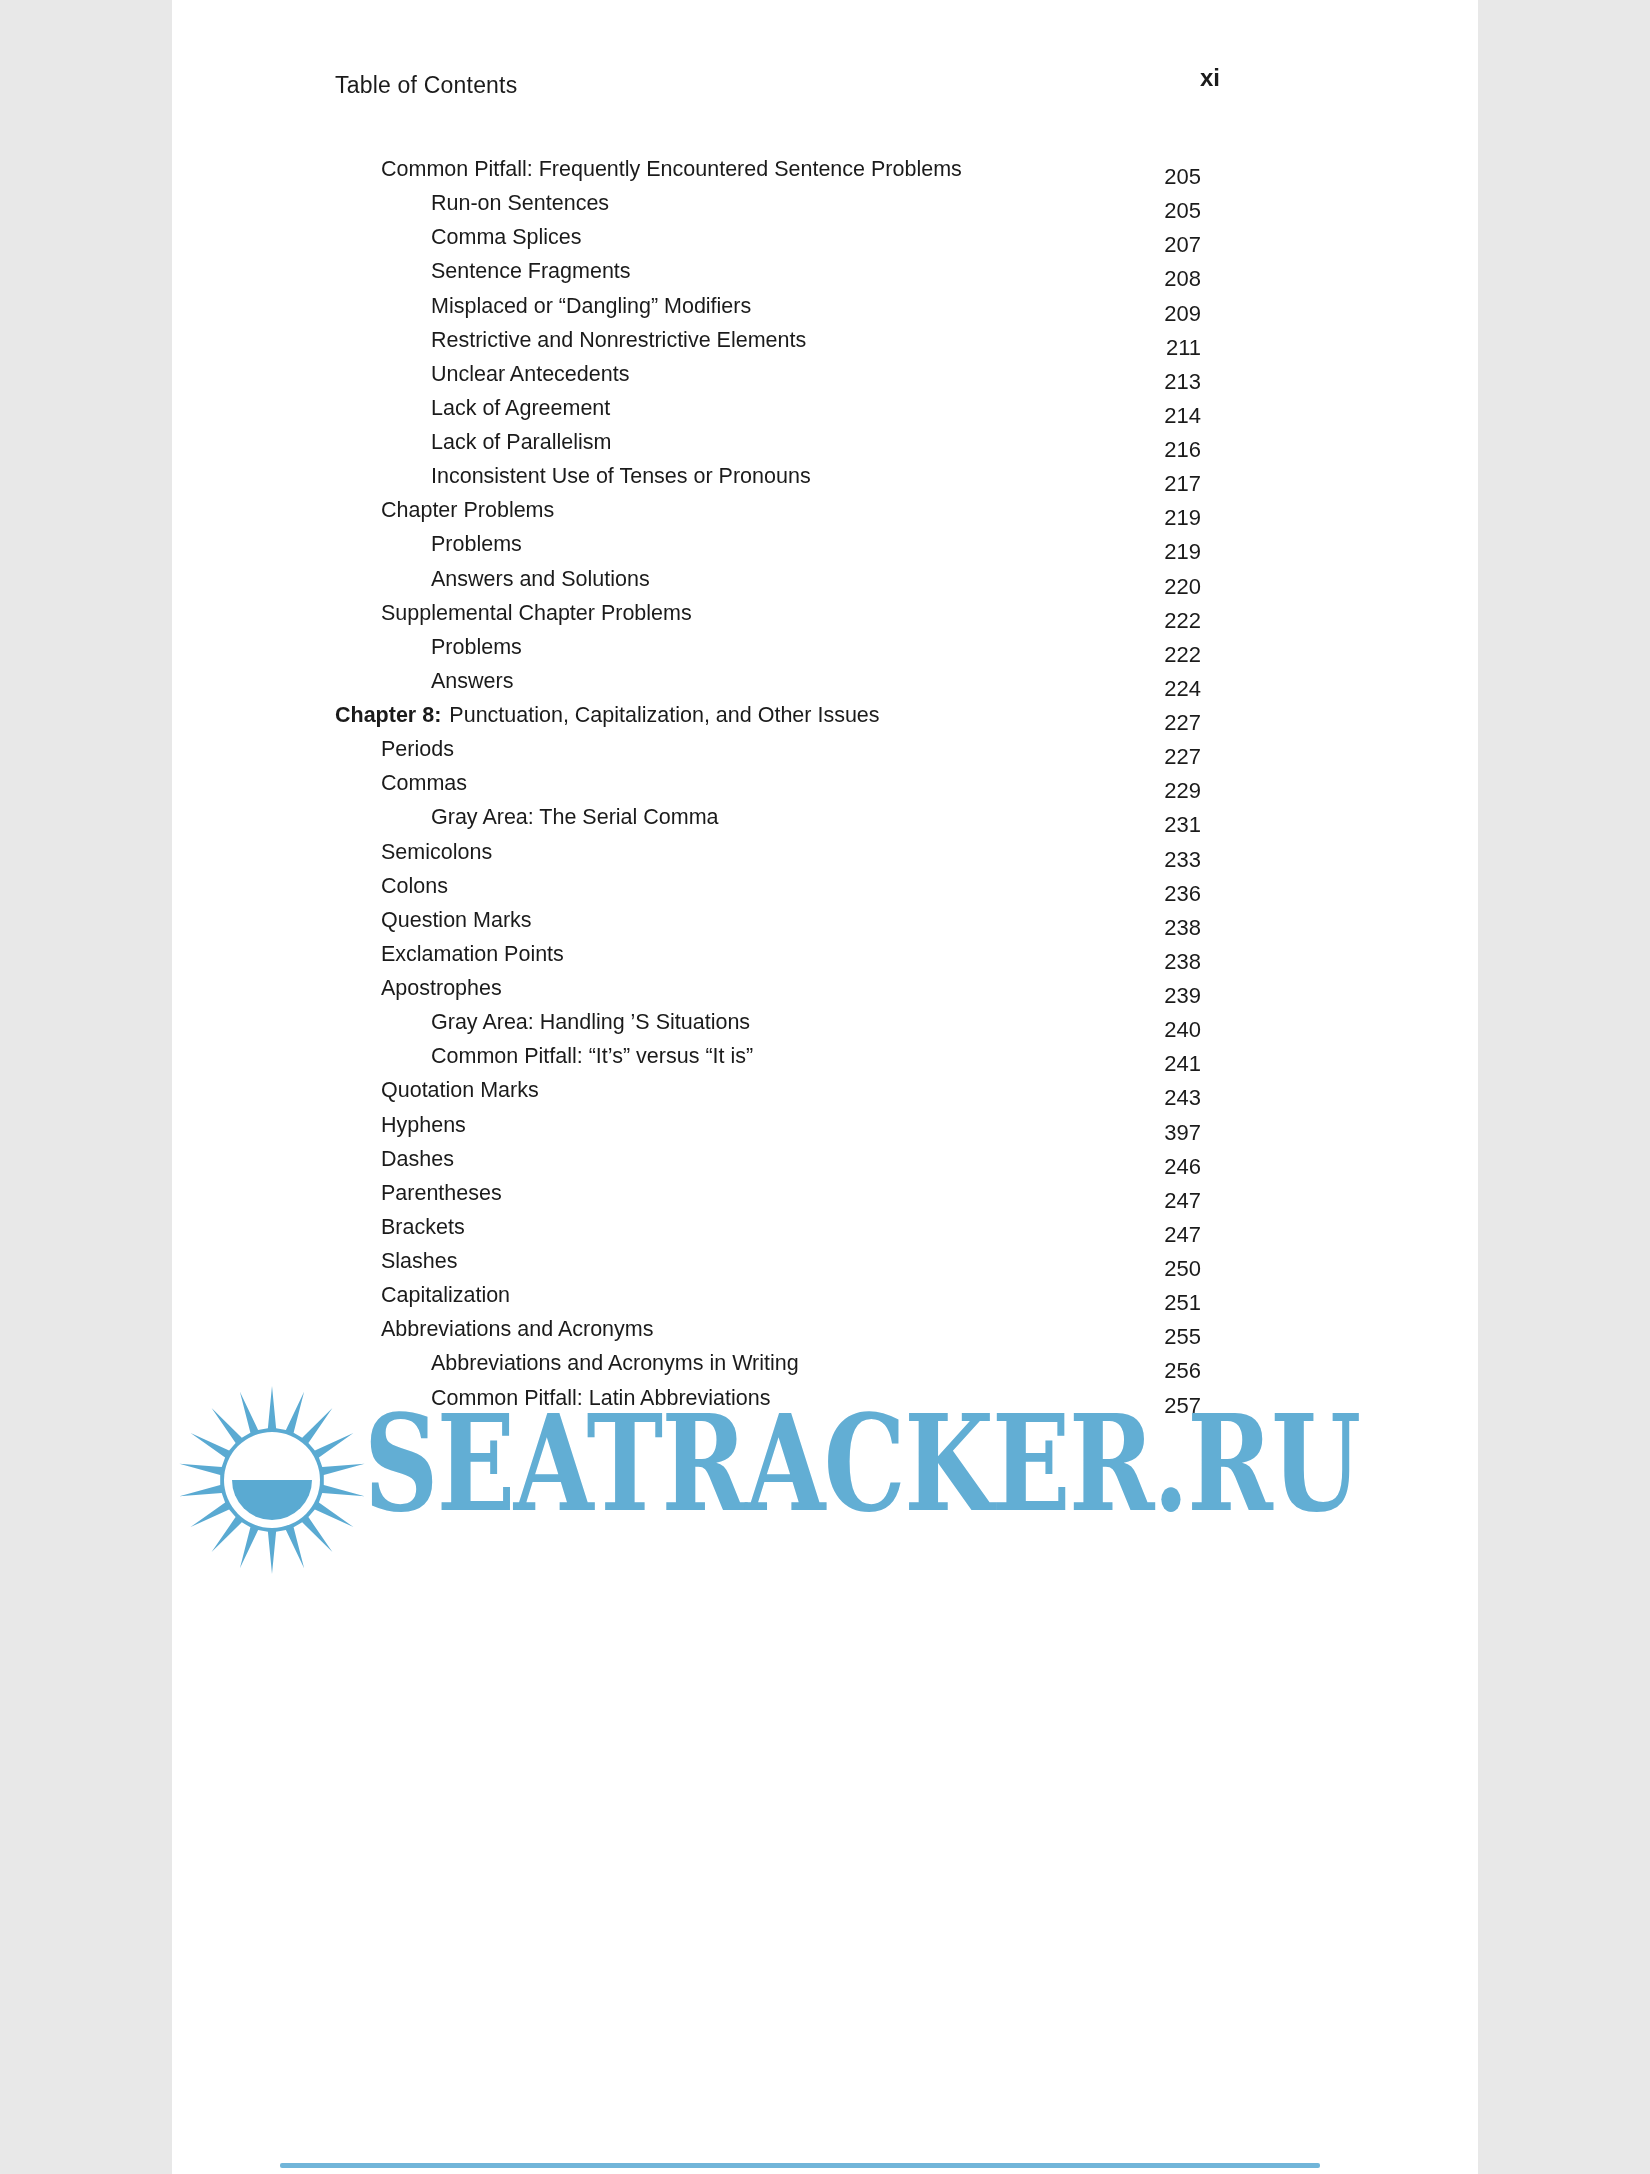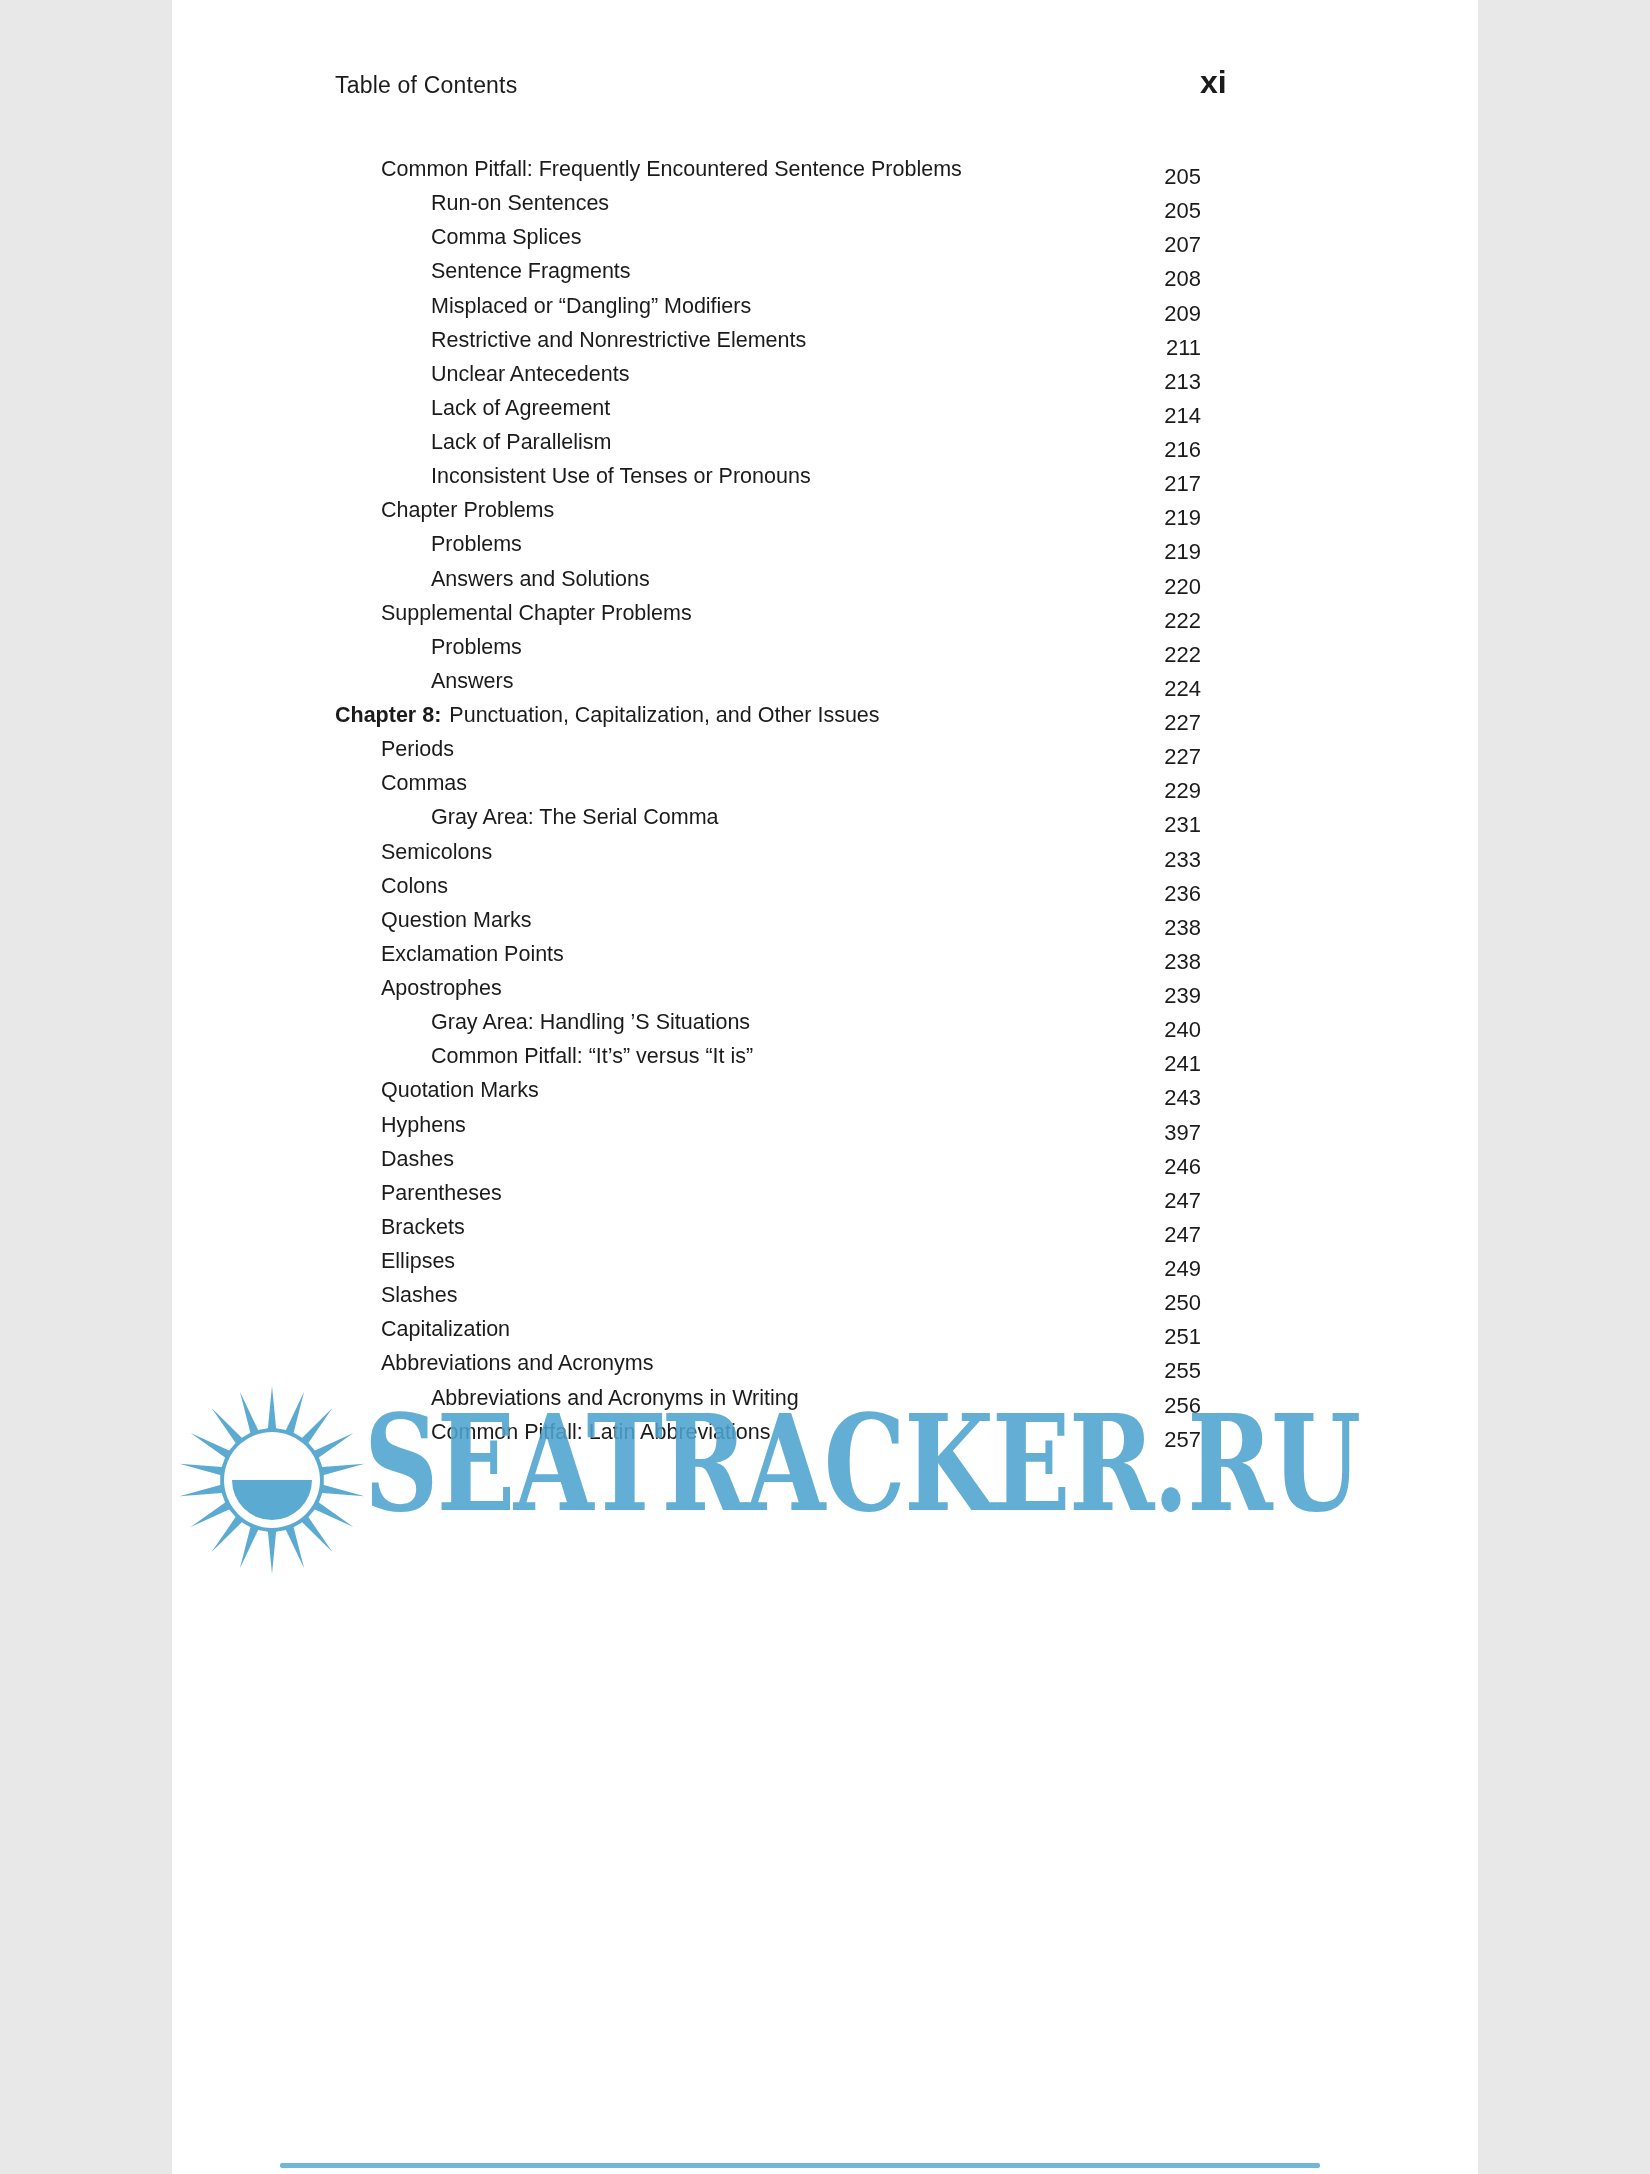--- a/index.html
+++ b/index.html
@@ -11,21 +11,21 @@
     color:#1b1b1b;
     overflow:hidden;
     margin:0 auto;
   }
   .header-left {
     position:absolute; left:163px; top:72px;
     font-size:23px; letter-spacing:0.2px;
   }
   .folio {
     position:absolute; left:1028px; top:64px;
-    font-size:32px; font-weight:700;
+    font-size:24px; font-weight:700;
   }
   .toc {
     position:absolute; left:163px; top:152px; width:866px;
   }
   .row {
     display:flex;
     height:34.13px; line-height:34.13px;
     font-size:21.5px;
     white-space:nowrap;
   }
@@ -191,24 +191,20 @@
     </div>
       <div class="row level-1">
       <span class="title"><span>Parentheses</span></span>
       <span class="page-num">247</span>
     </div>
       <div class="row level-1">
       <span class="title"><span>Brackets</span></span>
       <span class="page-num">247</span>
     </div>
       <div class="row level-1">
-      <span class="title"><span>Ellipses</span></span>
-      <span class="page-num">249</span>
-    </div>
-      <div class="row level-1">
       <span class="title"><span>Slashes</span></span>
       <span class="page-num">250</span>
     </div>
       <div class="row level-1">
       <span class="title"><span>Capitalization</span></span>
       <span class="page-num">251</span>
     </div>
       <div class="row level-1">
       <span class="title"><span>Abbreviations and Acronyms</span></span>
       <span class="page-num">255</span>

